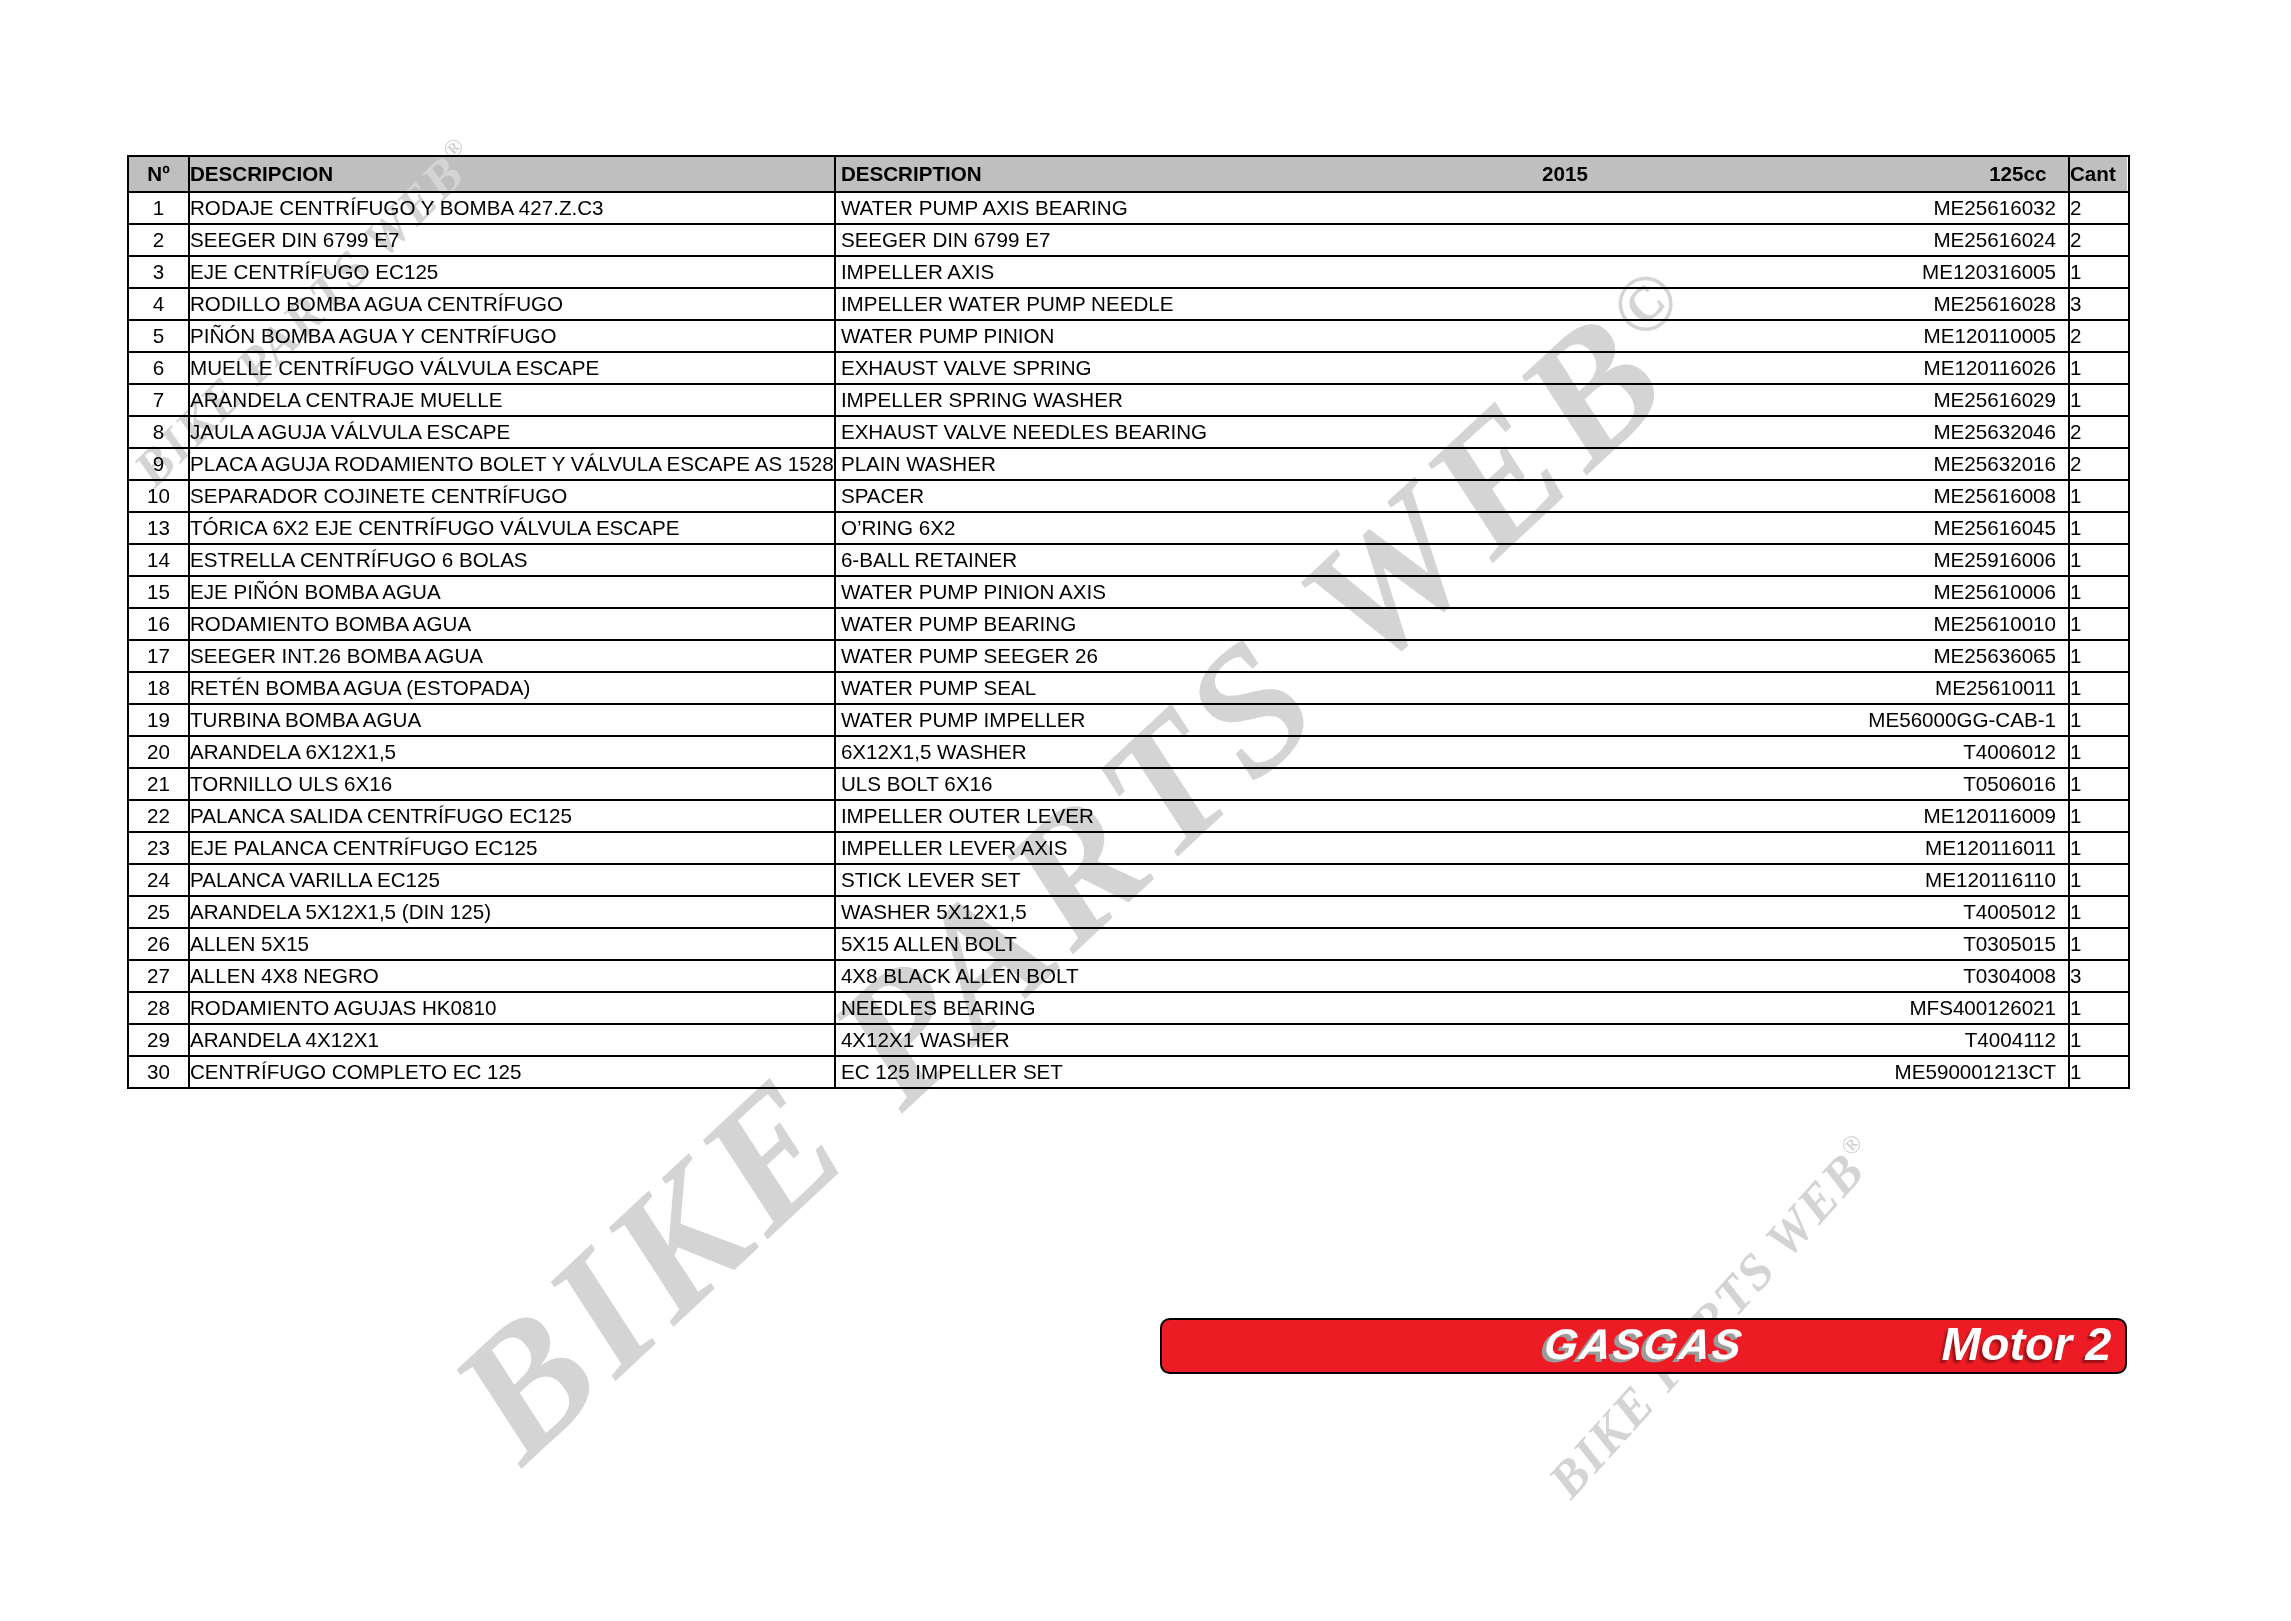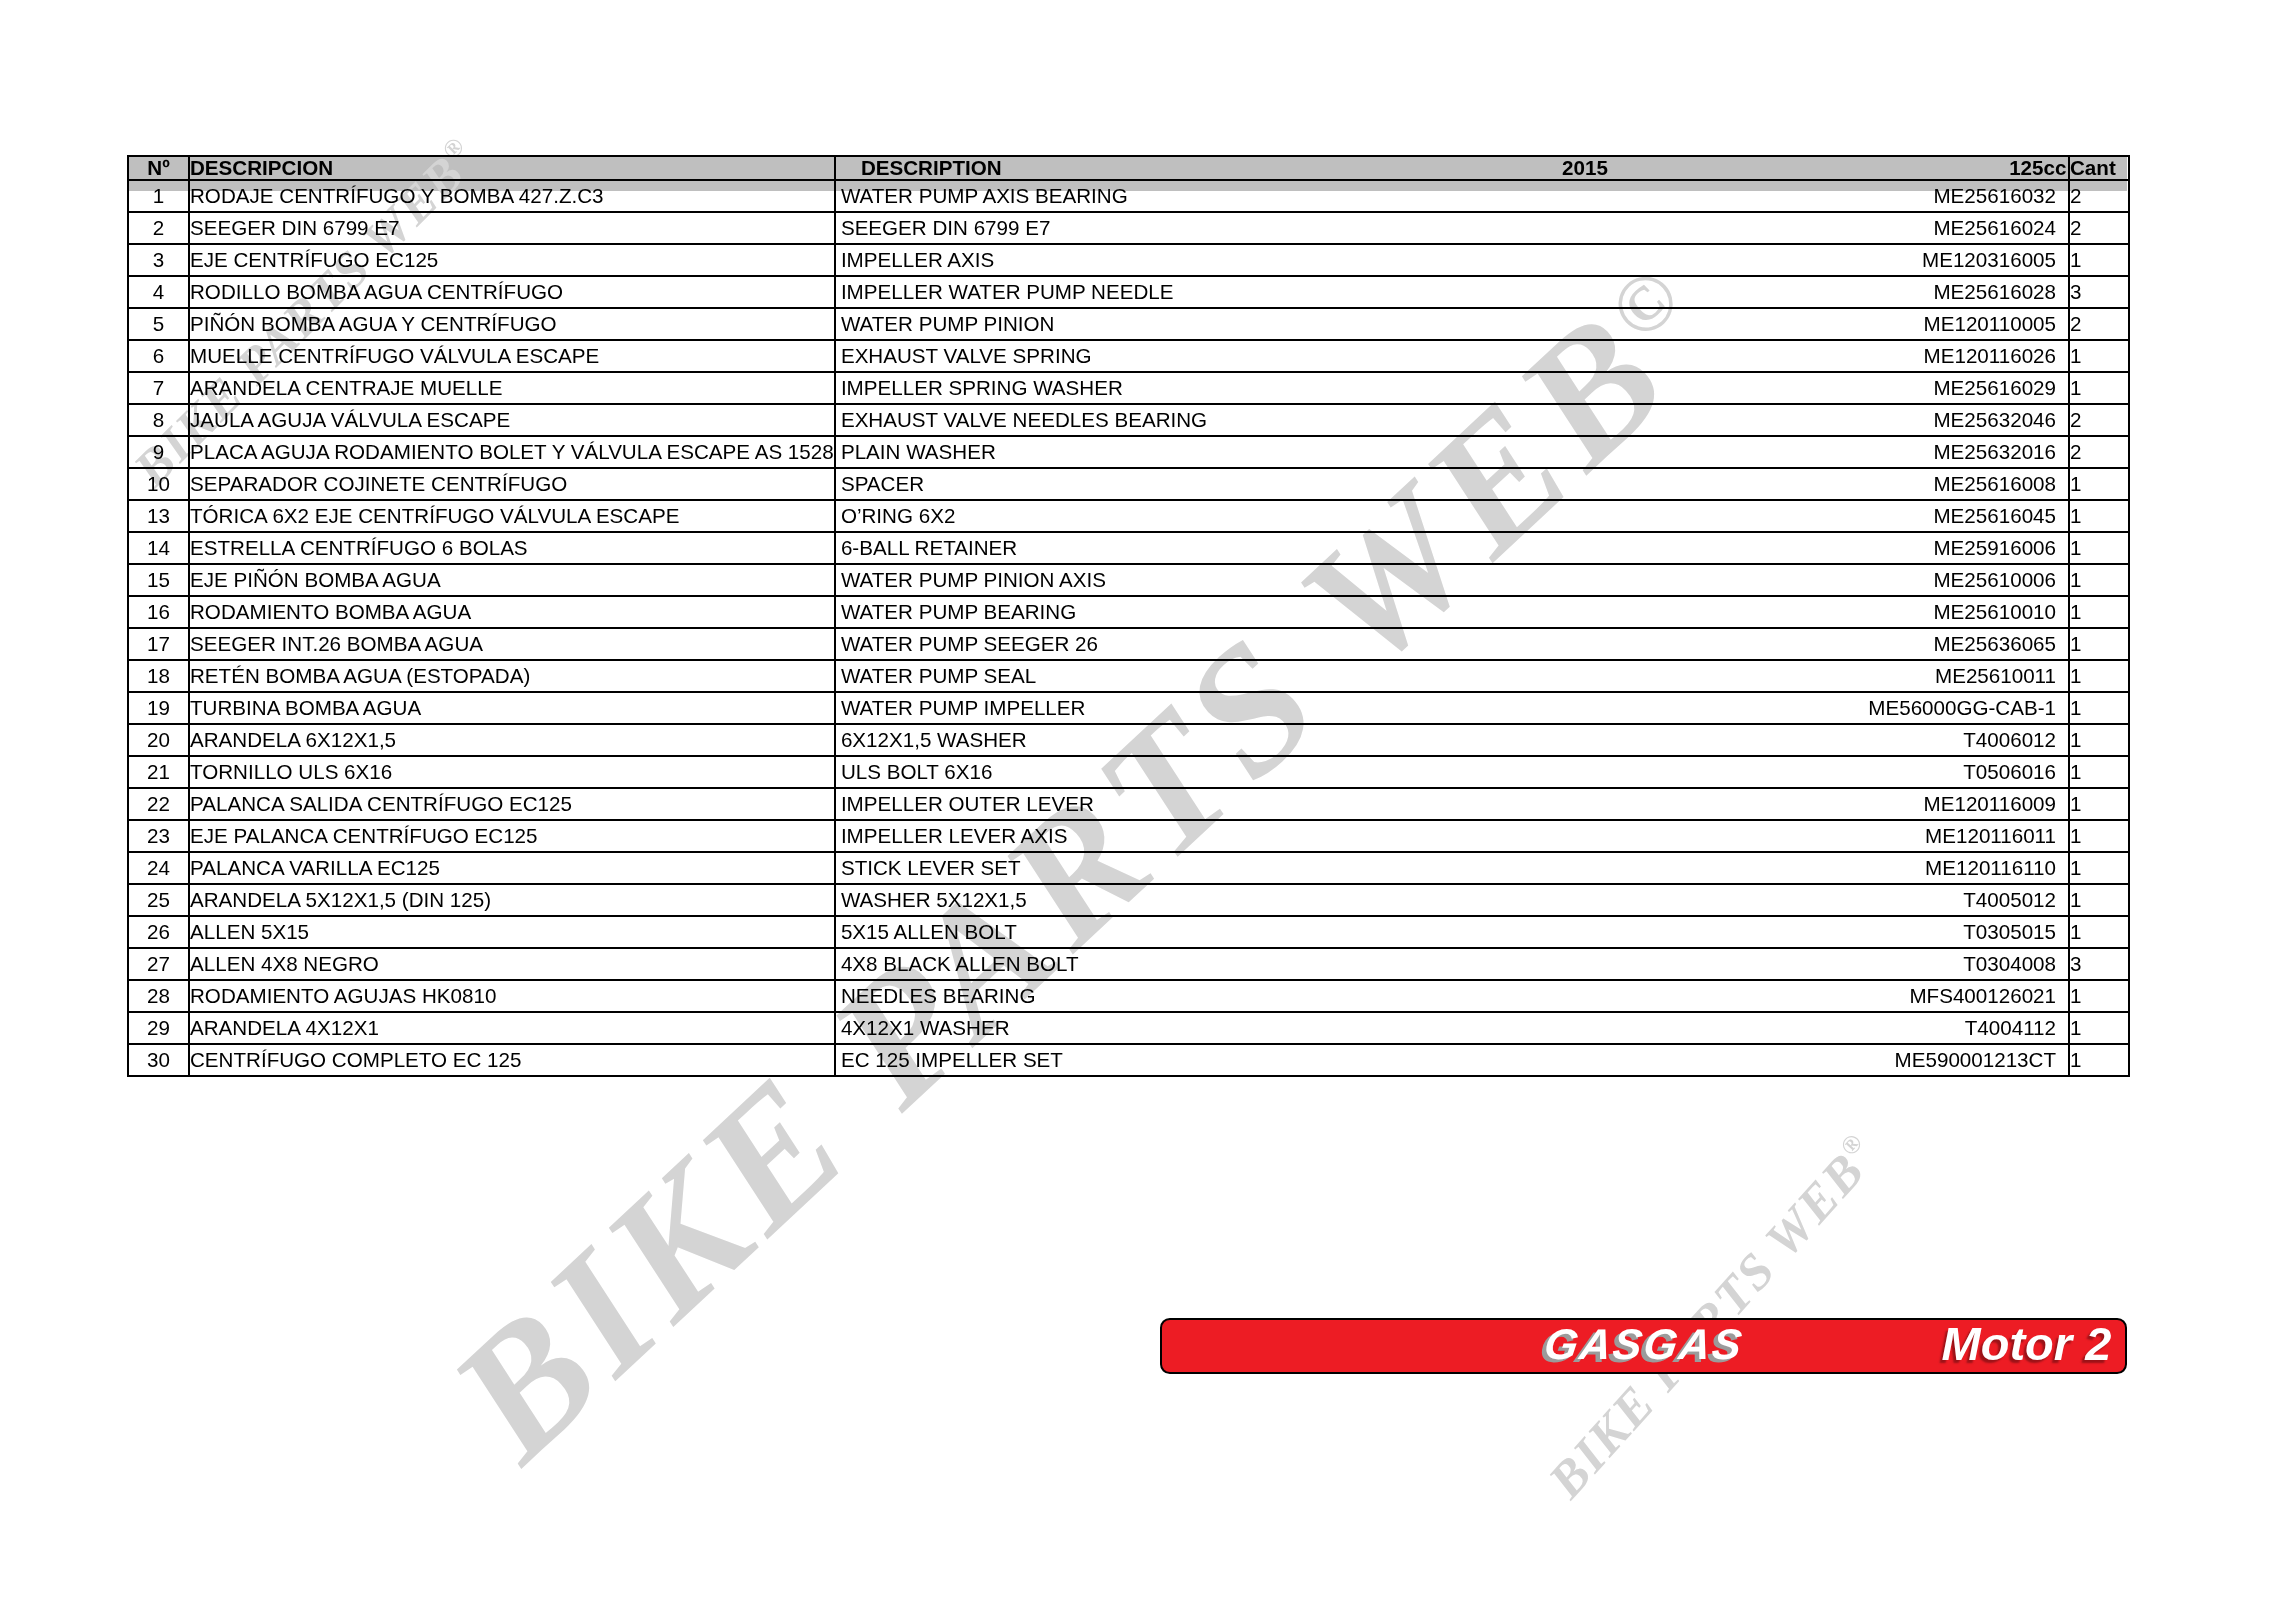--- a/index.html
+++ b/index.html
@@ -28,27 +28,27 @@
     position:absolute; left:127px; top:155px; width:2000px; z-index:3;
     border-collapse:collapse; table-layout:fixed;
     font-size:20.6px; line-height:1;
   }
   table.parts { border:2.9px solid #000; }
   table.parts th, table.parts td {
     border-top:2px solid #000; border-bottom:2px solid #000;
     background:transparent; padding:0; vertical-align:middle;
     overflow:hidden; white-space:nowrap;
   }
-  table.parts thead tr { height:24px;border-radius:15px; }
+  table.parts thead tr { height:36px;border-radius:15px; }
   table.parts tbody tr { height:32px; }
   th { font-weight:bold; text-align:left; }
   .b-right { border-right:2px solid #000; }
   .c-num  { text-align:center; }
   .c-es   { padding-left:8.8px; }
-  .h-mid-wrap { position:relative; width:100%; height:100%; display:flex; align-items:center;margin-left:20px; }
+  .h-mid-wrap { position:relative; width:100%; height:100%; display:flex; align-items:center; }
   .h-desc  { padding-left:4.9px; }
   .h-year  { position:absolute; left:729px; transform:translateX(-50%); }
   .h-model { position:absolute; right:21.6px; }
   .mid-wrap { display:flex; justify-content:space-between; align-items:center;
               padding-left:4.9px; padding-right:12px; }
   .c-qty  { text-align:left; }
 
   
   .banner { position:absolute; left:1160px; top:1318px; width:967px; height:56px;
             box-sizing:border-box; background:#ed1c24; border:2.9px solid #000;

